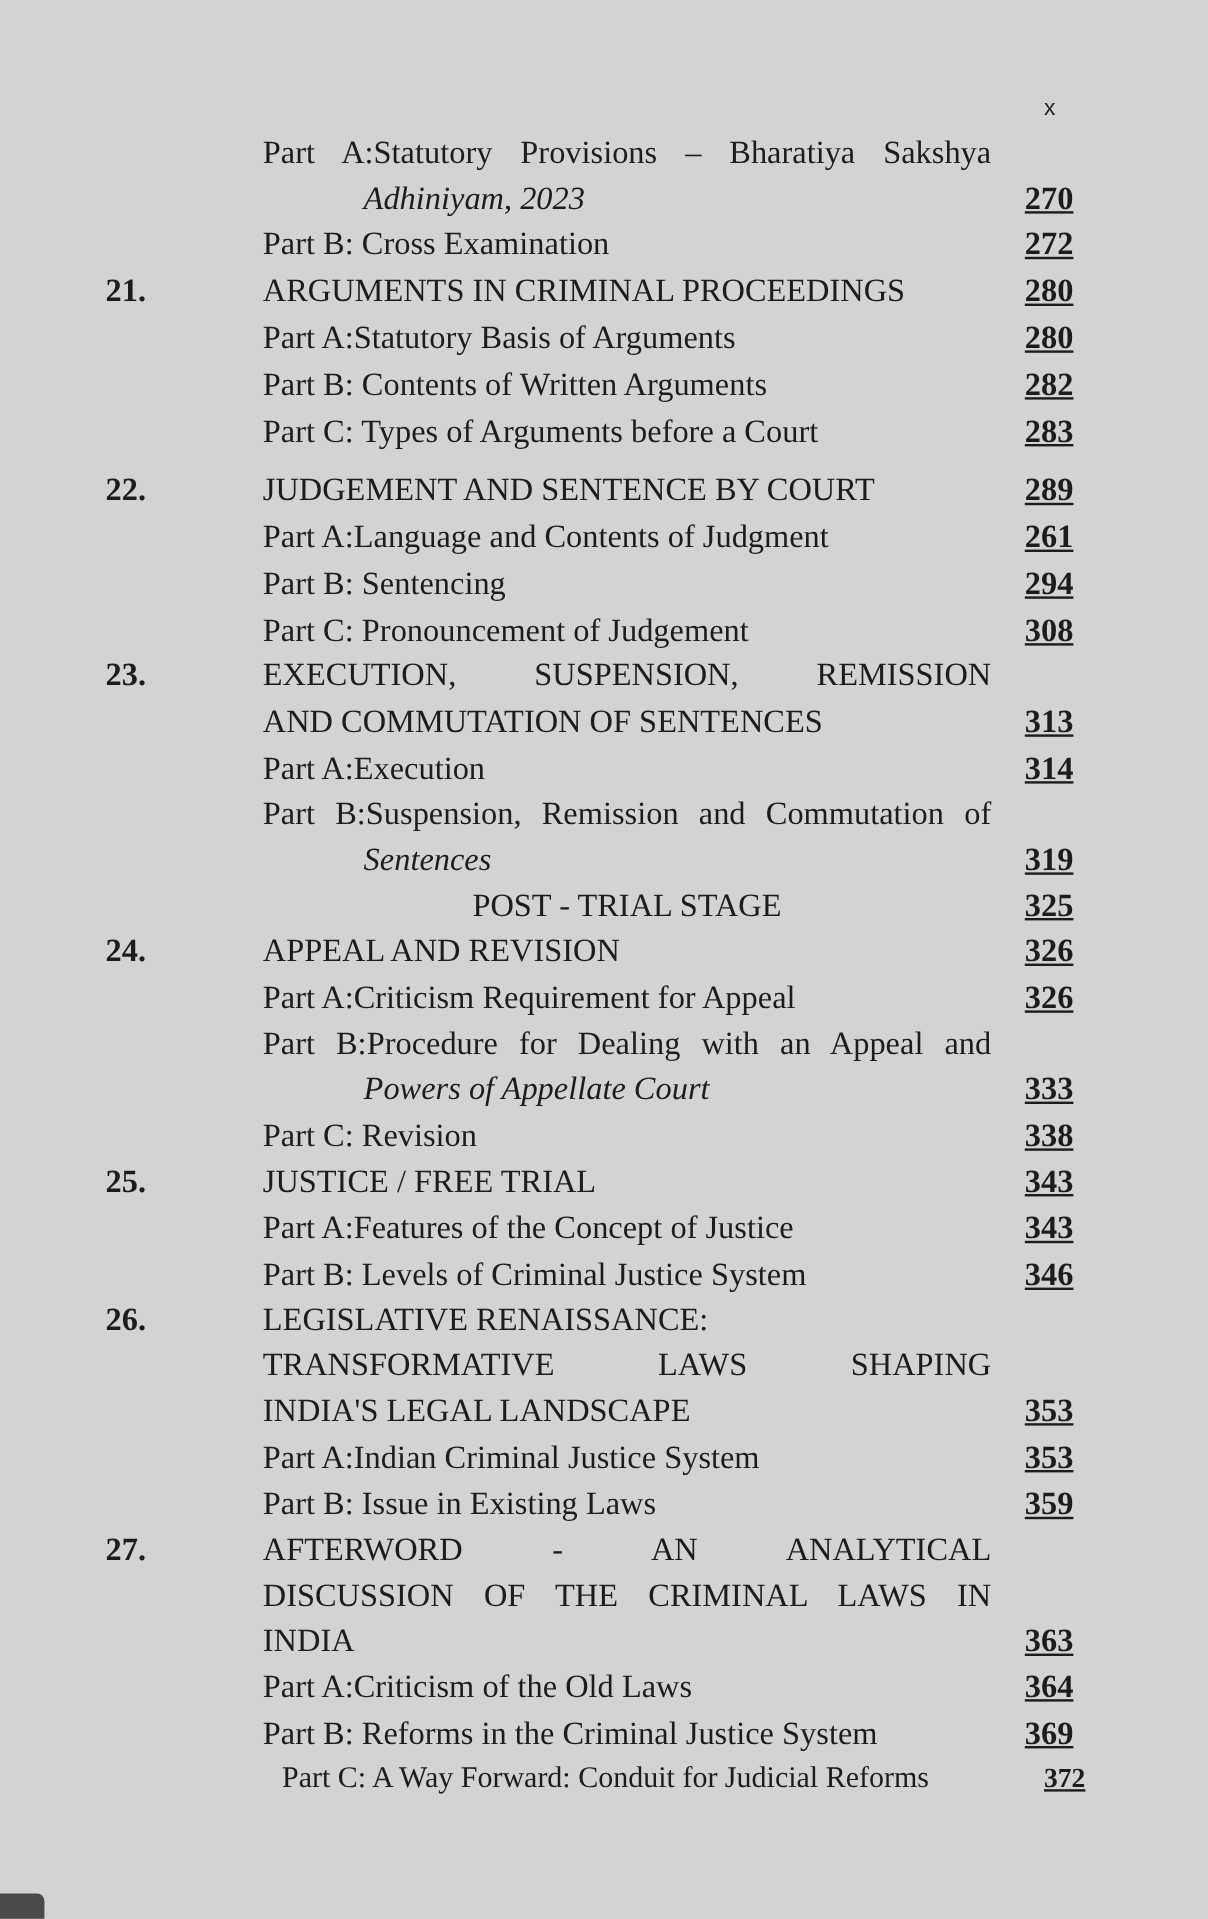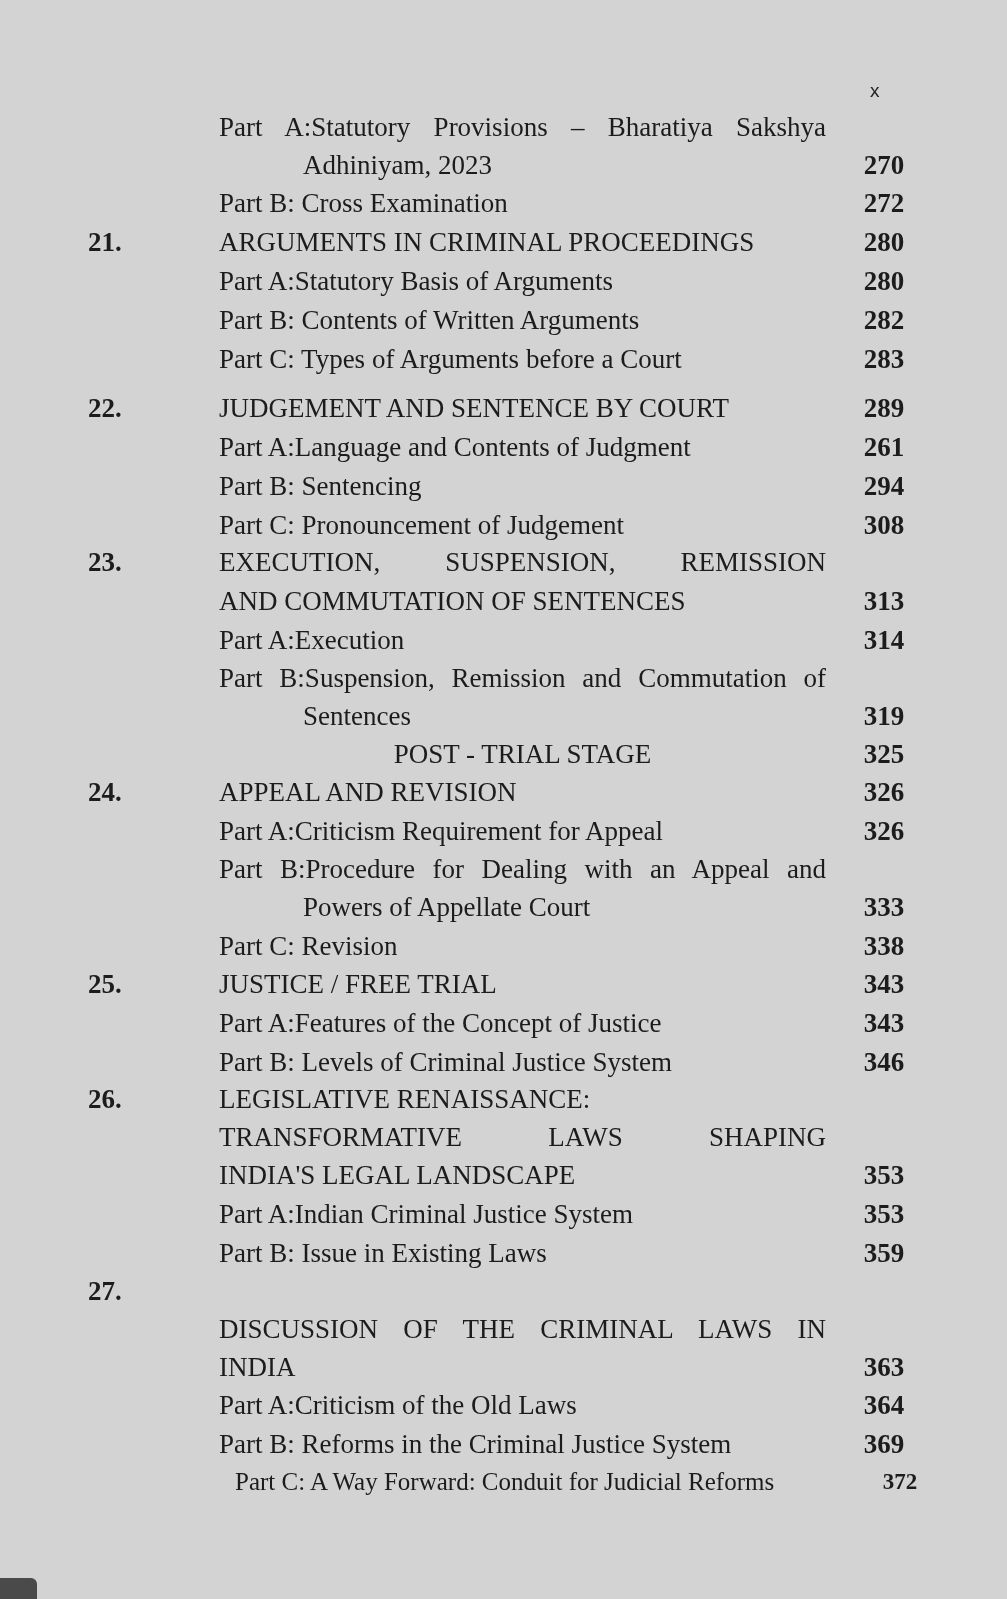--- a/index.html
+++ b/index.html
@@ -48,35 +48,37 @@
     left: 219px;
     width: 607px;
   }
   .title.justify {
     text-align: justify;
     text-align-last: justify;
   }
   .title.indent {
     left: 303px;
     width: 523px;
+    font-style: italic;
   }
   .title.center {
     left: 219px;
     width: 607px;
     text-align: center;
   }
   .bold {
     font-weight: normal;
   }
   .page {
     position: absolute;
     right: 93px;
     width: 60px;
-    text-align: center;
+    text-align: left;
     font-weight: bold;
+    text-decoration: underline;
   }
   .small {
     font-size: 25px;
     margin-left: 16px;
   }
   .corner-tab {
     position: absolute;
     left: 0;
     top: 1578px;
     width: 37px;
@@ -215,20 +217,21 @@
     <span class="title"><span>Part A:</span><span>Indian Criminal Justice System</span></span>
     <span class="page">353</span>
   </div>
   <div class="row" style="top:1234px">
     <span class="title"><span>Part B:</span> <span>Issue in Existing Laws</span></span>
     <span class="page">359</span>
   </div>
 
   <div class="row" style="top:1272px">
     <span class="num">27.</span>
+    <span class="title bold justify">AFTERWORD - AN ANALYTICAL</span>
   </div>
   <div class="row" style="top:1310px">
     <span class="title bold justify">DISCUSSION OF THE CRIMINAL LAWS IN</span>
   </div>
   <div class="row" style="top:1348px">
     <span class="title bold">INDIA</span>
     <span class="page">363</span>
   </div>
   <div class="row" style="top:1386px">
     <span class="title"><span>Part A:</span><span>Criticism of the Old Laws</span></span>

